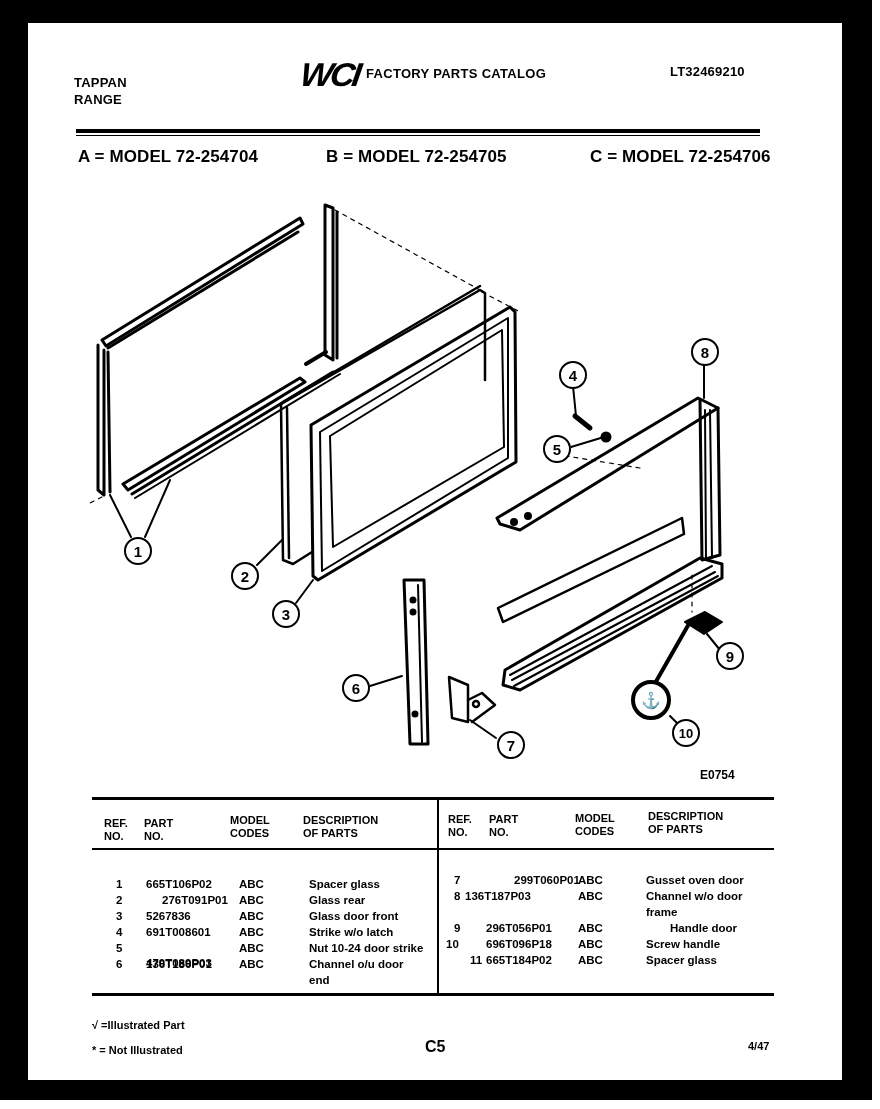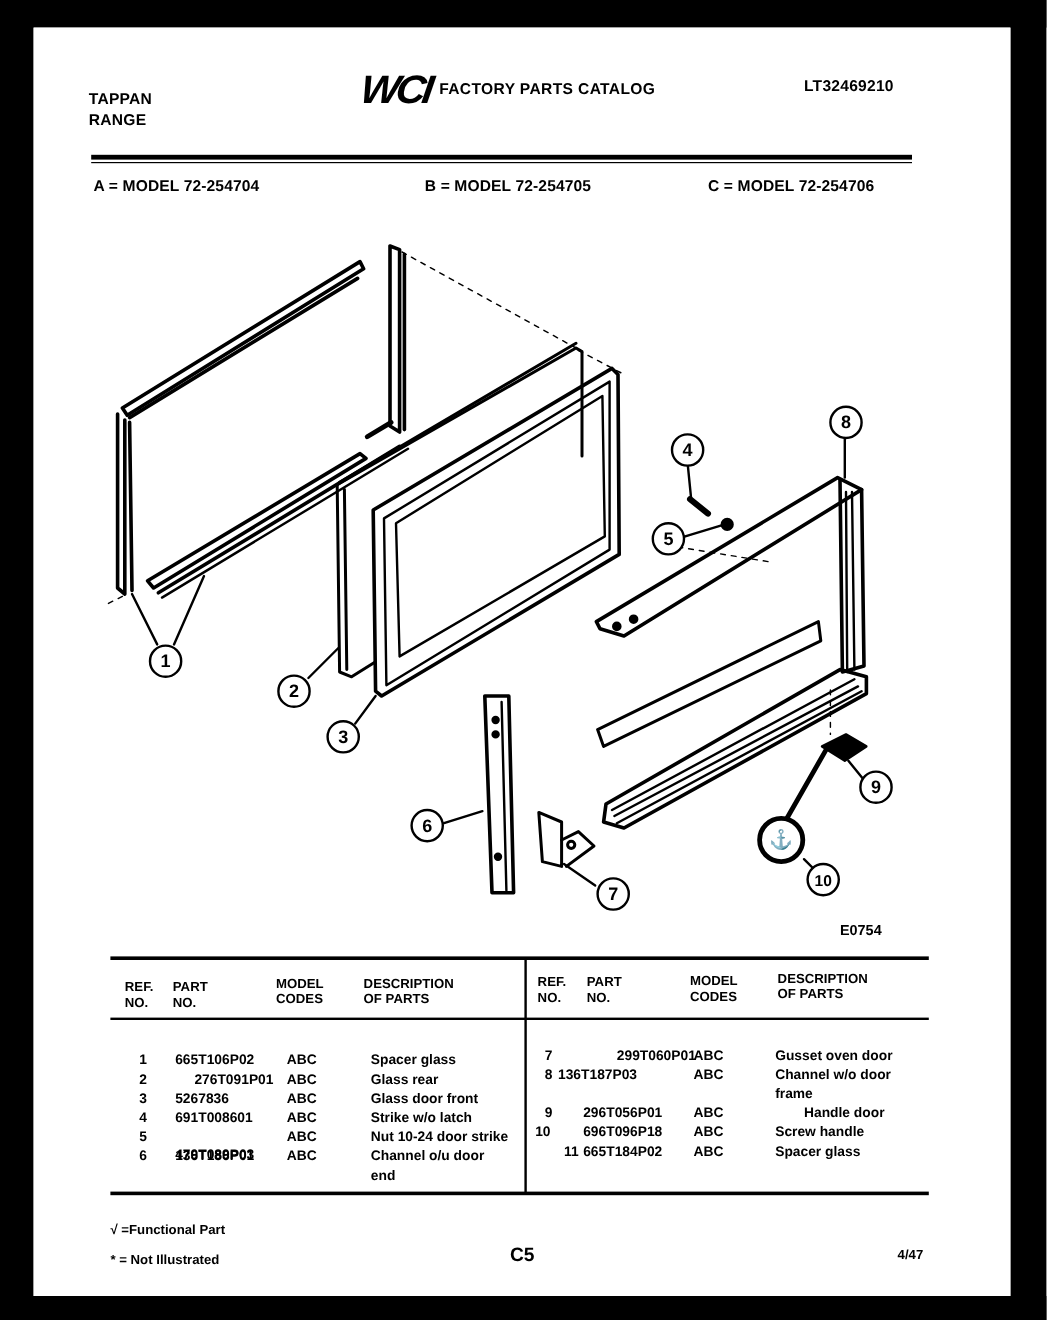--- a/index.html
+++ b/index.html
@@ -9,21 +9,21 @@
   .frame-right { position:absolute; left:842px; top:0; width:30px; height:1100px; background:#000; }
   .frame-bottom { position:absolute; left:0; top:1080px; width:872px; height:20px; background:#000; }
   .page { position:absolute; left:28px; top:23px; width:814px; height:1057px; background:#fff; }
   .abs { position:absolute; }
   .hdr-brand { left:74px; top:74px; font-size:13px; line-height:17px; font-weight:bold; letter-spacing:0.2px; }
   .logo { left:302px; top:57px; font-size:33px; font-weight:bold; font-style:italic; letter-spacing:-3px; transform:skewX(-8deg) scaleX(1.05); line-height:36px; }
   .catalog-title { left:366px; top:66px; font-size:13px; font-weight:bold; letter-spacing:0.3px; }
   .doc-id { left:670px; top:64px; font-size:13px; font-weight:bold; letter-spacing:0.2px; }
   .rule-thick { left:76px; top:129px; width:684px; height:4px; background:#000; }
   .rule-thin { left:76px; top:135px; width:684px; height:1px; background:#000; }
-  .model { top:147px; font-size:13px; font-weight:bold; letter-spacing:0.1px; }
+  .model { top:147px; font-size:17px; font-weight:bold; letter-spacing:0.1px; }
   .callout { position:absolute; width:28px; height:28px; border:2.5px solid #000; border-radius:50%; background:#fff; box-sizing:border-box; display:flex; align-items:center; justify-content:center; font-weight:bold; font-size:15px; }
   .diagram { position:absolute; left:0; top:0; width:880px; height:800px; }
   .diagram-code { left:700px; top:768px; font-size:12px; font-weight:bold; }
   .table-rule { background:#000; position:absolute; }
   .th { position:absolute; font-size:11px; font-weight:bold; line-height:13px; }
   .row { position:absolute; font-size:11.5px; font-weight:bold; line-height:15px; }
   .cell { position:absolute; white-space:nowrap; }
   .legend { left:92px; font-size:11px; font-weight:bold; }
   .page-code { left:425px; top:1038px; font-size:16px; font-weight:bold; }
   .page-date { left:748px; top:1040px; font-size:11px; font-weight:bold; }
@@ -41,21 +41,21 @@
   <div>TAPPAN</div>
   <div>RANGE</div>
 </div>
 <div class="abs logo">WCI</div>
 <div class="abs catalog-title">FACTORY PARTS CATALOG</div>
 <div class="abs doc-id">LT32469210</div>
 <div class="abs rule-thick"></div>
 <div class="abs rule-thin"></div>
 
 <div class="abs model" style="left:78px;">A = MODEL 72-254704</div>
-<div class="abs model" style="left:354px;text-align:right;">B = MODEL 72-254705</div>
+<div class="abs model" style="left:326px;text-align:right;">B = MODEL 72-254705</div>
 <div class="abs model" style="left:590px;">C = MODEL 72-254706</div>
 
 <svg class="diagram" viewBox="0 0 880 800" xmlns="http://www.w3.org/2000/svg">
   <g fill="none" stroke="#000" stroke-linejoin="round" stroke-linecap="round">
 
     <g stroke-width="3">
       <path d="M102 340 L300 218 L303 224 L106 346 Z"></path>
       <path d="M108 348 L298 232"></path>
       <path d="M98 345 L98 490 L104 495 L104 350"></path>
       <path d="M108 352 L110 492"></path>
@@ -260,16 +260,16 @@
   <span class="cell" style="left:578px;">ABC</span>
   <span class="cell" style="left:646px;">Screw handle</span>
 </div>
 <div class="row" style="left:0; top:953px;">
   <span class="cell" style="left:470px;text-align:right;">11</span>
   <span class="cell" style="left:486px;">665T184P02</span>
   <span class="cell" style="left:578px;">ABC</span>
   <span class="cell" style="left:646px;">Spacer glass</span>
 </div>
 
-<div class="abs legend" style="top:1019px;">√ =Functional Part</div>
+<div class="abs legend" style="top:1019px;">√ =Illustrated Part</div>
 <div class="abs legend" style="top:1044px;">* = Not Illustrated</div>
 <div class="abs page-code">C5</div>
 <div class="abs page-date">4/47</div>
 
 </body></html>

